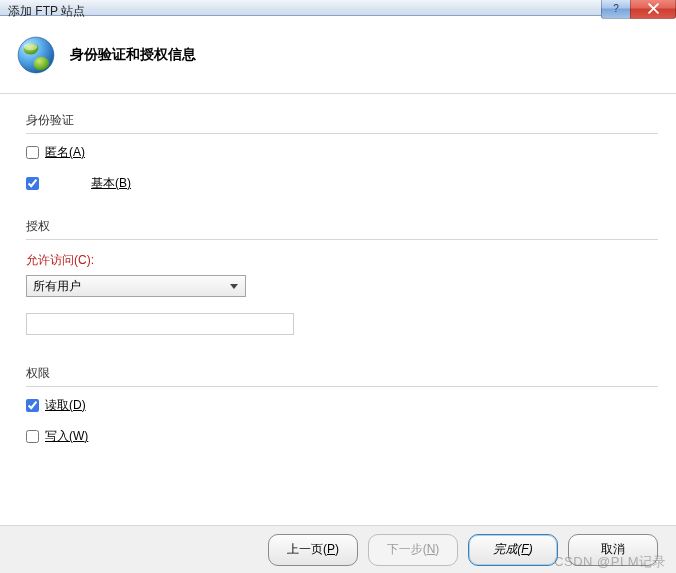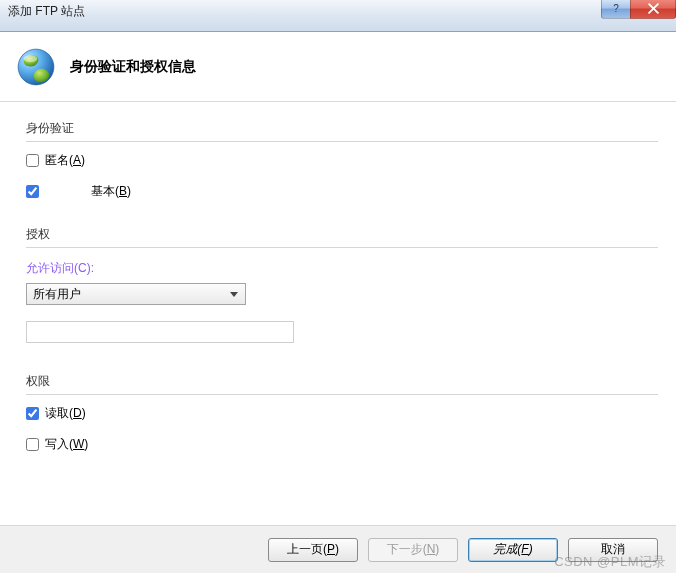--- a/index.html
+++ b/index.html
@@ -9,21 +9,21 @@
     font-size: 12px;
     background: #fff;
     width: 676px;
     height: 573px;
     overflow: hidden;
     position: relative;
   }
 
   
   .titlebar {
-    height: 32px;
+    height: 16px;
     background: linear-gradient(to bottom, #f2f6fb 0%, #dde6f2 50%, #cfdcec 100%);
     border-bottom: 1px solid #8aa3c4;
     position: relative;
     padding-left: 8px;
     line-height: 22px;
     color: #222;
   }
   .titlebar .win-buttons {
     position: absolute;
     right: 0;
@@ -50,21 +50,21 @@
   }
   .win-close {
     width: 46px;
     background: linear-gradient(to bottom, #f08b80 0%, #e4675a 45%, #ce3f31 55%, #d95749 100%);
     border-bottom-right-radius: 3px;
   }
   .win-close svg { width: 11px; height: 11px; }
 
   
   .header {
-    height: 70px;
+    height: 78px;
     background: #fff;
     display: flex;
     align-items: center;
     padding: 0 14px;
     border-bottom: 1px solid #d9d9d9;
   }
   .header .globe { width: 44px; height: 44px; margin-right: 12px; }
   .header .page-title { font-size: 14px; font-weight: bold; color: #000; }
 
   
@@ -88,24 +88,24 @@
   .field-row {
     margin: 6px 0 14px 0;
     display: flex;
     align-items: center;
   }
   .field-row input[type=checkbox] {
     width: 13px; height: 13px;
     margin: 0 6px 0 0;
     accent-color: #3b78e7;
   }
-  .field-row label { color: #000; }
+  .field-row label { color: #000; text-decoration: underline; }
   .field-row label .ul { text-decoration: underline; }
 
-  .sub-label { margin: 12px 0 6px 0; color: #8b5cf6; }
+  .sub-label { margin: 12px 0 6px 0; color: #b91c1c; }
   .combo {
     width: 220px;
     height: 22px;
     border: 1px solid #a4a4a4;
     background: linear-gradient(to bottom,#fcfcfc,#eaeaea);
     display: flex;
     align-items: center;
     padding: 0 2px 0 6px;
     position: relative;
   }
@@ -136,24 +136,24 @@
     border-top: 1px solid #d9d9d9;
     background: #f0f0f0;
     display: flex;
     align-items: center;
     justify-content: flex-end;
     padding: 0 18px;
     gap: 10px;
   }
   .wbtn {
     min-width: 90px;
-    height: 24px;
+    height: 32px;
     border: 1px solid #8a8a8a;
     background: linear-gradient(to bottom,#fdfdfd,#e6e6e6);
-    border-radius: 3px;
+    border-radius: 10px;
     color: #000;
     font: inherit;
     padding: 0 10px;
     cursor: pointer;
   }
   .wbtn.default {
     border-color: #3c7fb1;
     box-shadow: 0 0 0 1px #a6d0ec inset;
     font-style: italic;
   }

